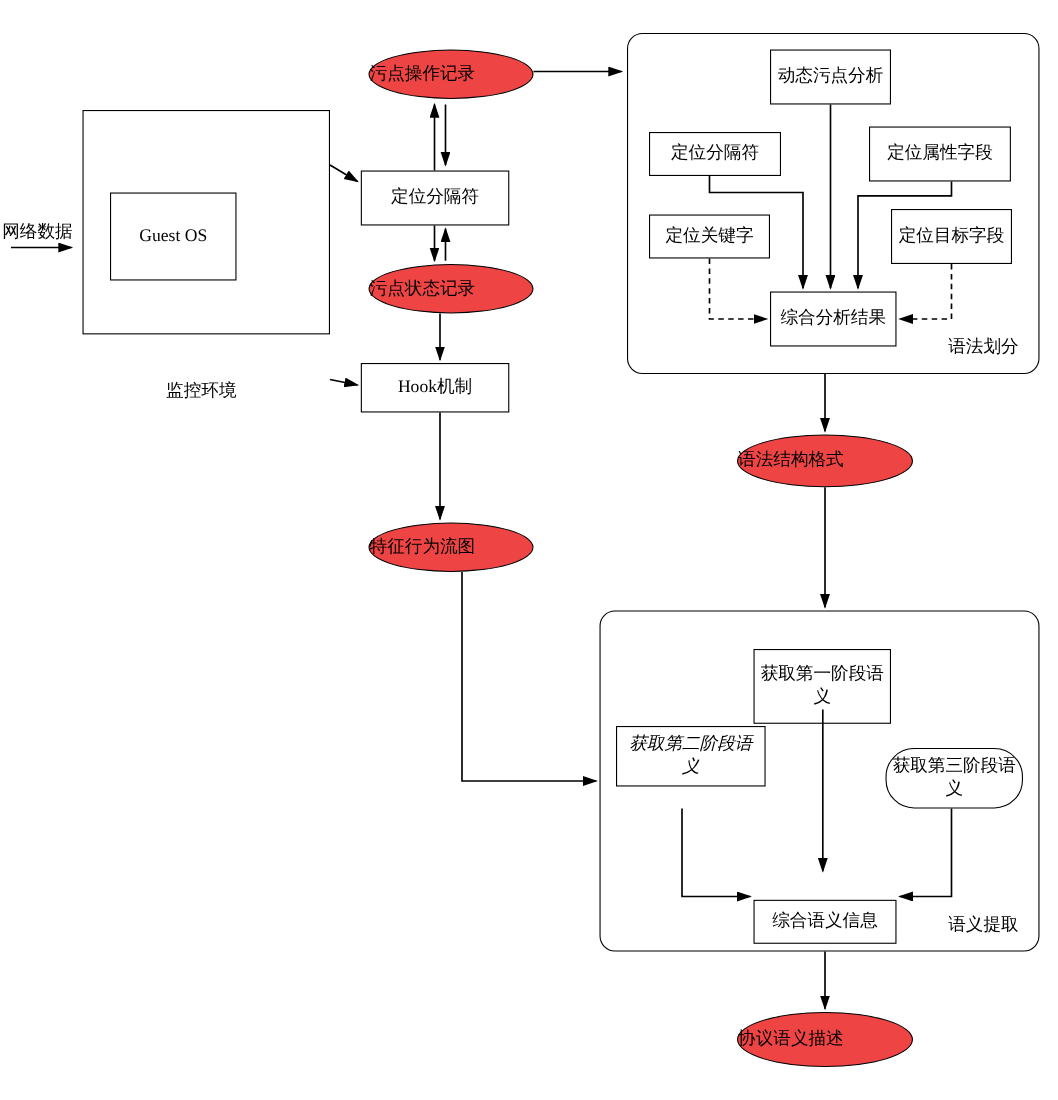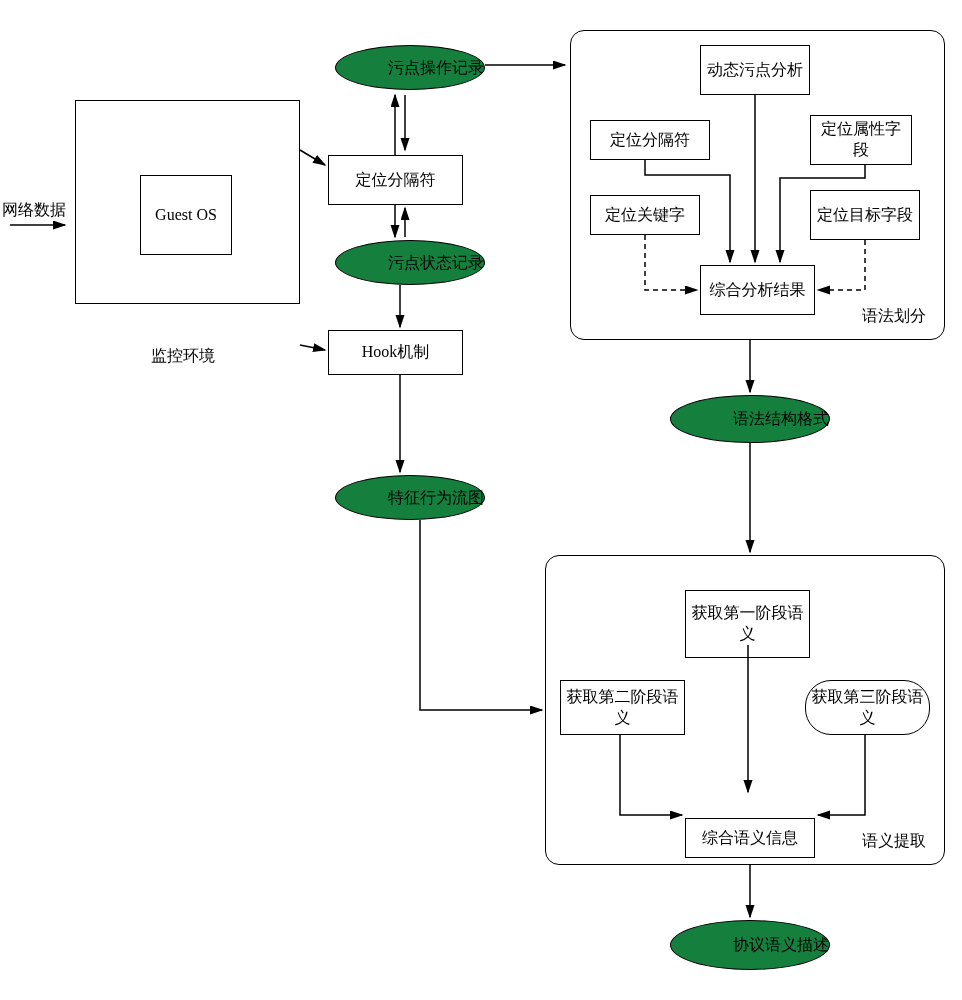--- a/index.html
+++ b/index.html
@@ -21,25 +21,25 @@
     text-align: center;
     line-height: 1.3;
     padding: 4px;
   }
   .rounded-box {
     border-radius: 14px;
   }
   .ellipse {
     position: absolute;
     border: 1.5px solid #000;
-    background: #15803d;
+    background: #ef4444;
     border-radius: 50%;
     display: flex;
     align-items: center;
-    justify-content: flex-end;
+    justify-content: flex-start;
     text-align: center;
     line-height: 1.2;
   }
   .label {
     position: absolute;
     background: transparent;
     white-space: nowrap;
   }
   svg.arrows {
     position: absolute;
@@ -50,21 +50,21 @@
 </style>
 </head>
 <body>
 
 <div class="label" style="left:2px; top:200px;">网络数据</div>
 
 <div class="rect-box" style="left:75px; top:100px; width:225px; height:204px; display:block;">
   <span class="label" style="left:75px; top:245px; position:absolute;">监控环境</span>
 </div>
 
-<div class="rect-box" style="left:100px; top:175px; width:92px; height:80px;margin-left:40px;">
+<div class="rect-box" style="left:100px; top:175px; width:115px; height:80px;">
   <span>Guest OS</span>
 </div>
 
 <div class="rect-box" style="left:328px; top:155px; width:135px; height:50px;">
   <span>定位分隔符</span>
 </div>
 
 <div class="rect-box" style="left:328px; top:330px; width:135px; height:45px;">
   <span>Hook机制</span>
 </div>
@@ -86,21 +86,21 @@
 </div>
 
 <div class="rect-box" style="left:700px; top:45px; width:110px; height:50px;">
   <span>动态污点分析</span>
 </div>
 
 <div class="rect-box" style="left:590px; top:120px; width:120px; height:40px;justify-content:center;">
   <span>定位分隔符</span>
 </div>
 
-<div class="rect-box" style="left:810px; top:115px; width:102px; height:50px;text-align:center;">
+<div class="rect-box" style="left:790px; top:115px; width:129px; height:50px;text-align:center;">
   <span>定位属性字段</span>
 </div>
 
 <div class="rect-box" style="left:590px; top:195px; width:110px; height:40px;">
   <span>定位关键字</span>
 </div>
 
 <div class="rect-box" style="left:810px; top:190px; width:110px; height:50px;">
   <span>定位目标字段</span>
 </div>
@@ -114,21 +114,21 @@
 </div>
 
 <div class="rect-box rounded-box" style="left:545px; top:555px; width:400px; height:310px; display:block;">
   <span class="label" style="right:18px; bottom:12px; position:absolute;">语义提取</span>
 </div>
 
 <div class="rect-box" style="left:685px; top:590px; width:125px; height:68px;">
   <span>获取第一阶段语义</span>
 </div>
 
-<div class="rect-box" style="left:560px; top:680px; width:125px; height:55px;">
+<div class="rect-box" style="left:560px; top:660px; width:136px; height:55px;font-style:italic;">
   <span>获取第二阶段语义</span>
 </div>
 
 <div class="rect-box" style="left:805px; top:680px; width:125px; height:55px;border-radius:26px;">
   <span>获取第三阶段语义</span>
 </div>
 
 <div class="rect-box" style="left:685px; top:795px; width:130px; height:40px;margin-top:23px;">
   <span>综合语义信息</span>
 </div>

